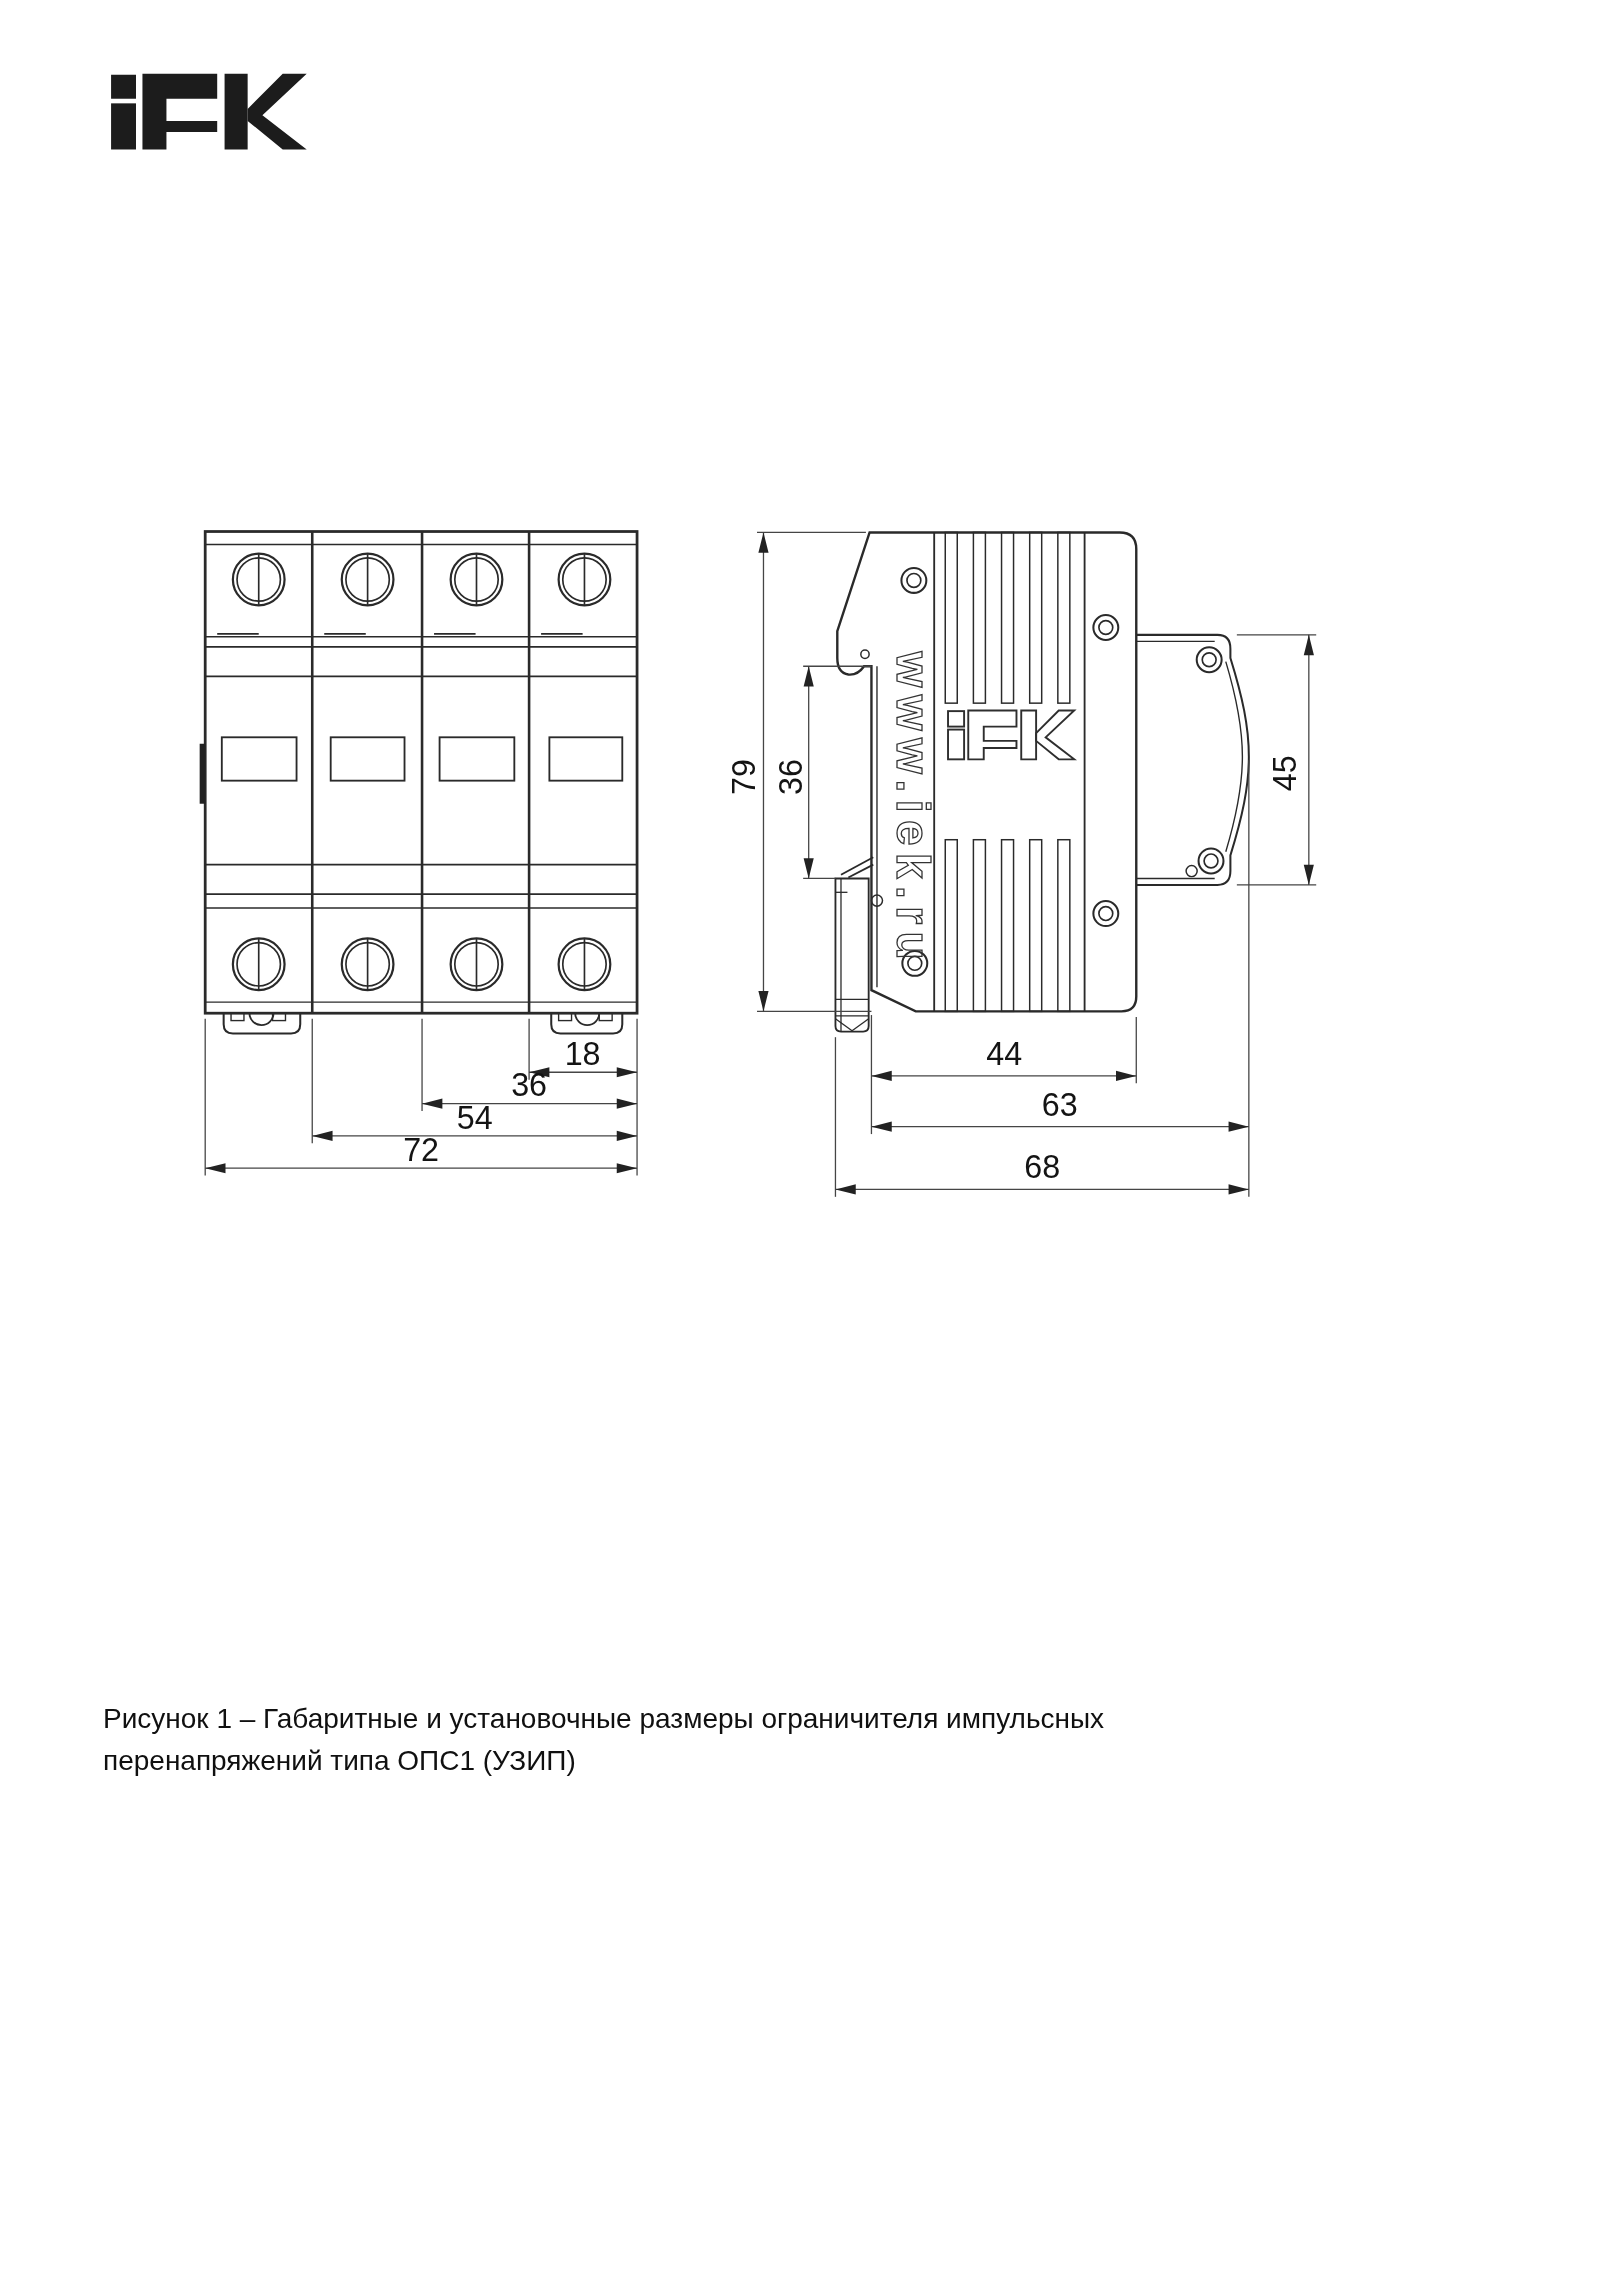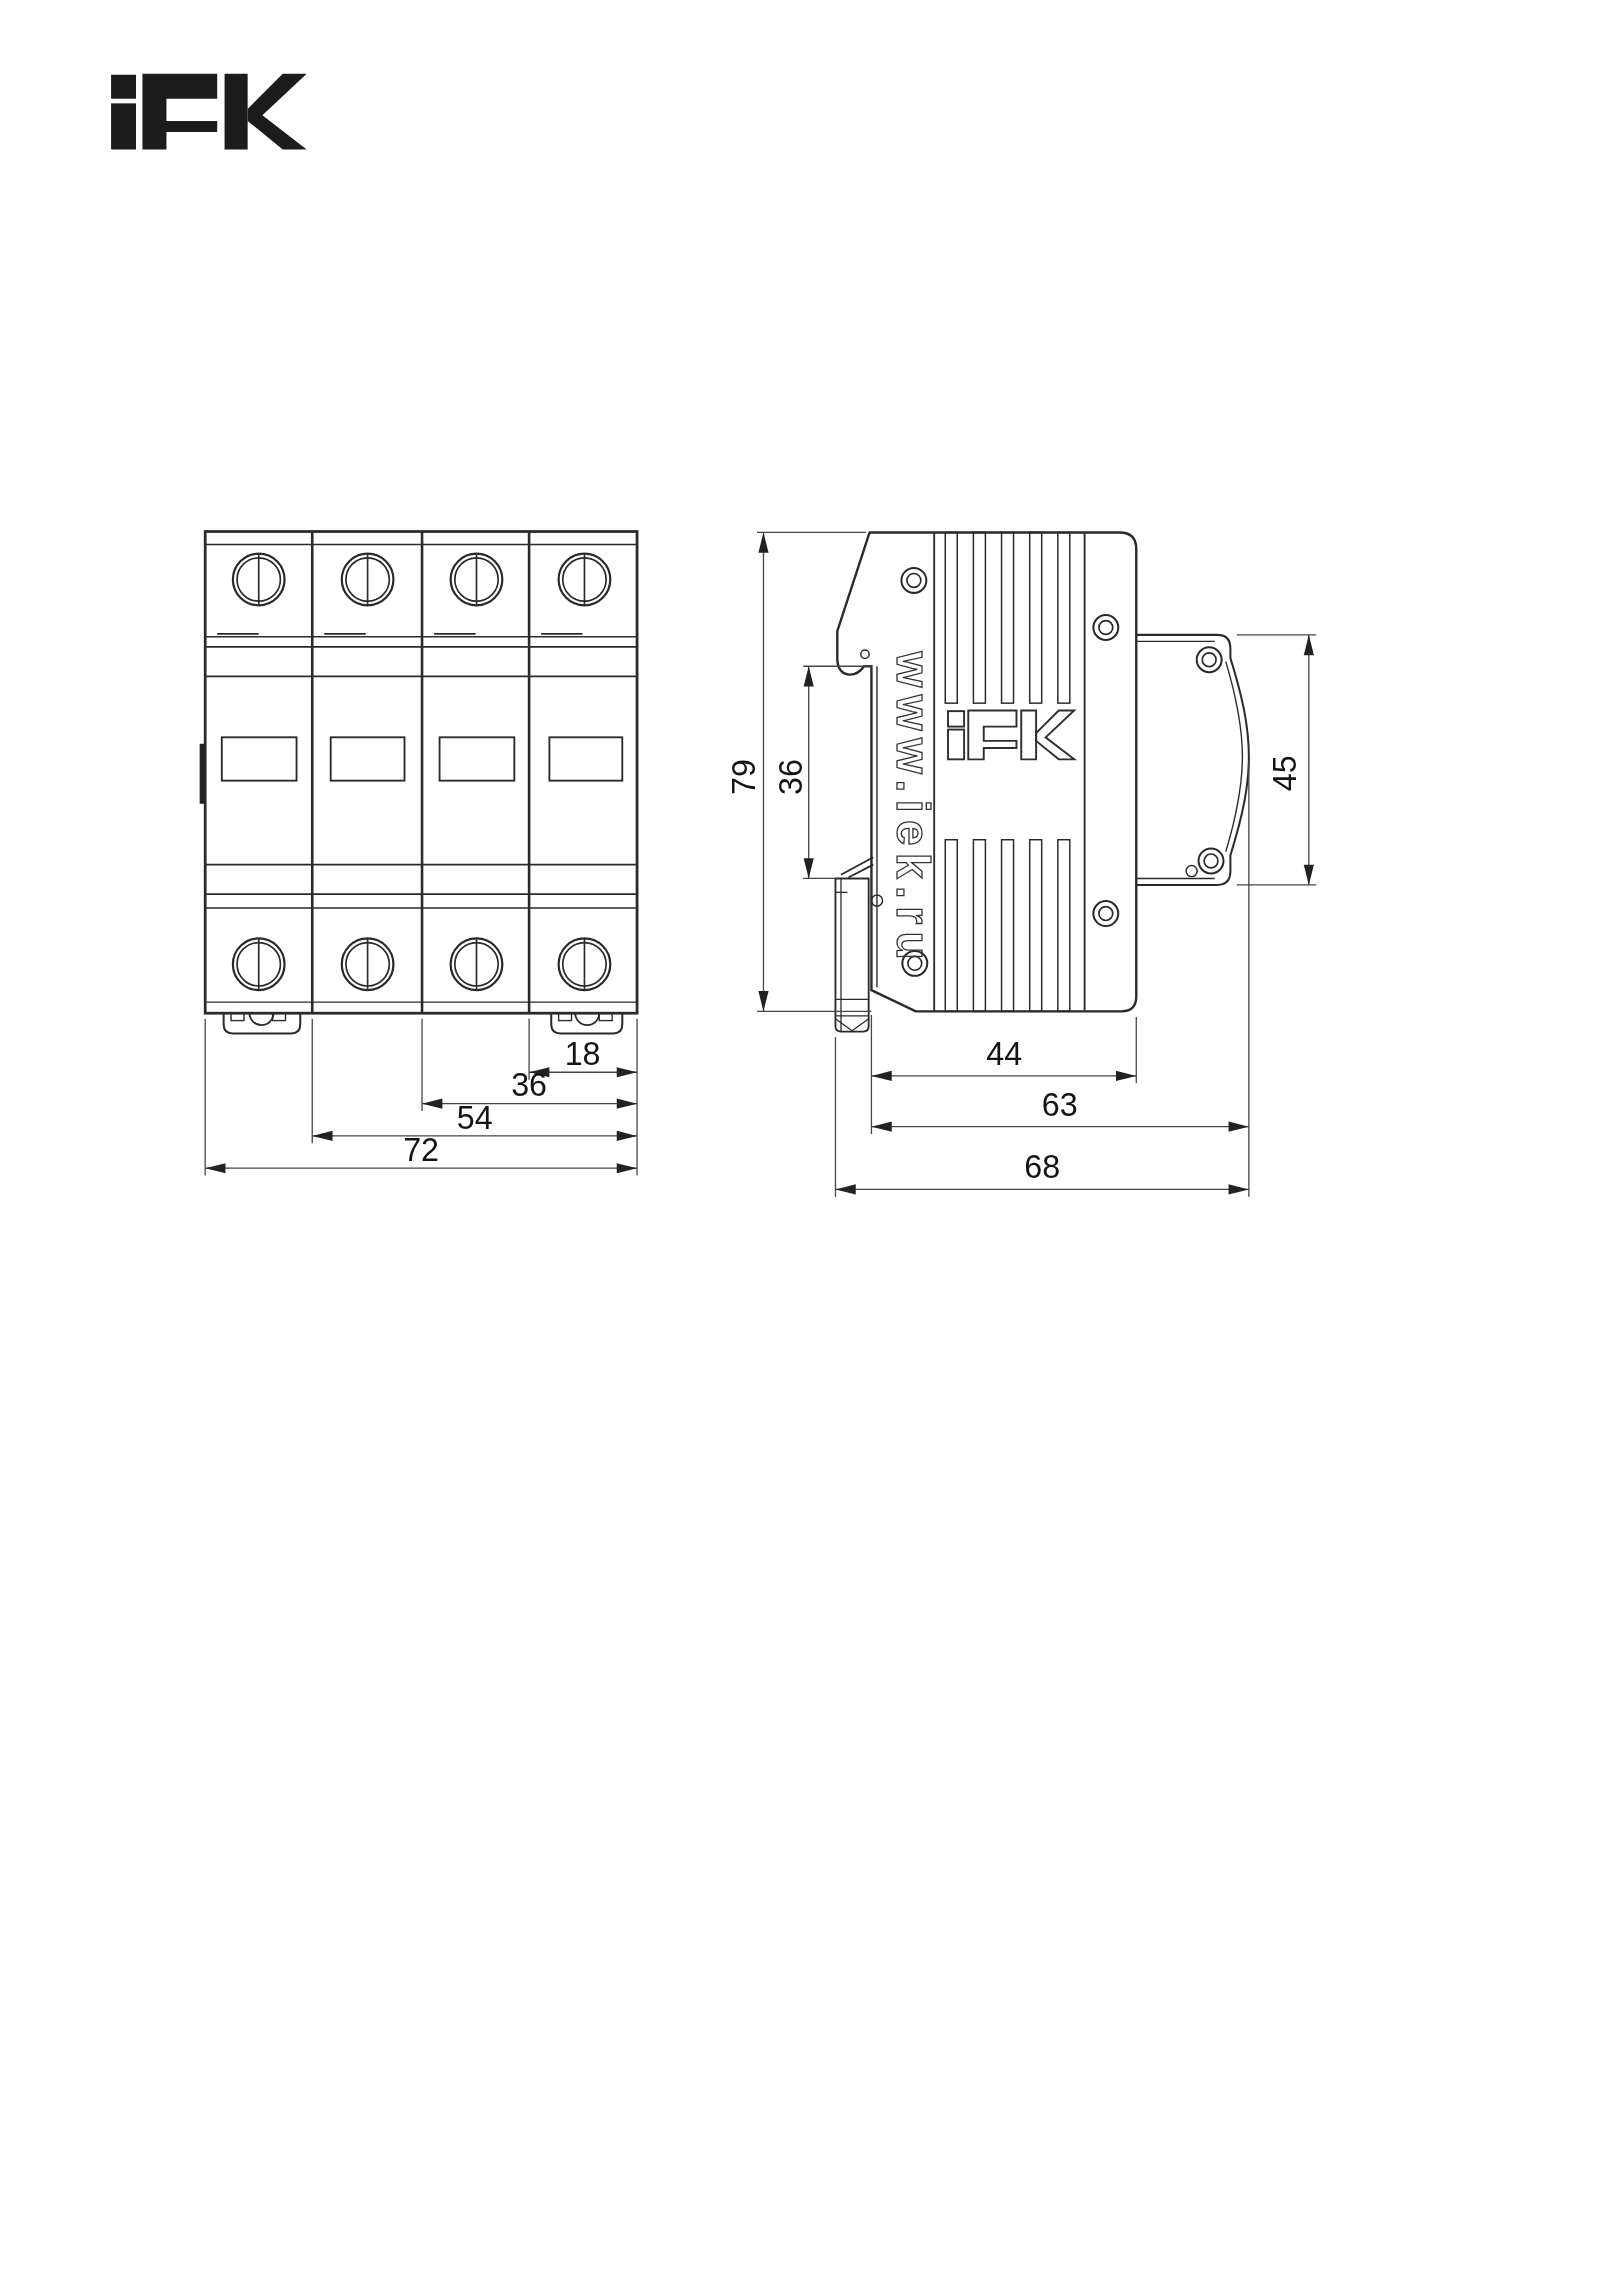--- a/index.html
+++ b/index.html
@@ -281,16 +281,18 @@
   </g>
   <text class="dim-label" transform="translate(818,842) rotate(-90)" text-anchor="middle">79</text>
   <text class="dim-label" transform="translate(869,842) rotate(-90)" text-anchor="middle">36</text>
   <text class="dim-label" transform="translate(1404,838) rotate(-90)" text-anchor="middle">45</text>
   <text class="dim-label" x="1088" y="1154" text-anchor="middle">44</text>
   <text class="dim-label" x="1148" y="1209" text-anchor="middle">63</text>
   <text class="dim-label" x="1129" y="1277" text-anchor="middle">68</text>
 </svg>
 
 <div class="caption">
+  <div>Рисунок 1 – Габаритные и установочные размеры ограничителя импульсных</div>
+  <div>перенапряжений типа ОПС1 (УЗИП)</div>
 </div>
 
 </div>
 
 
 </body></html>

